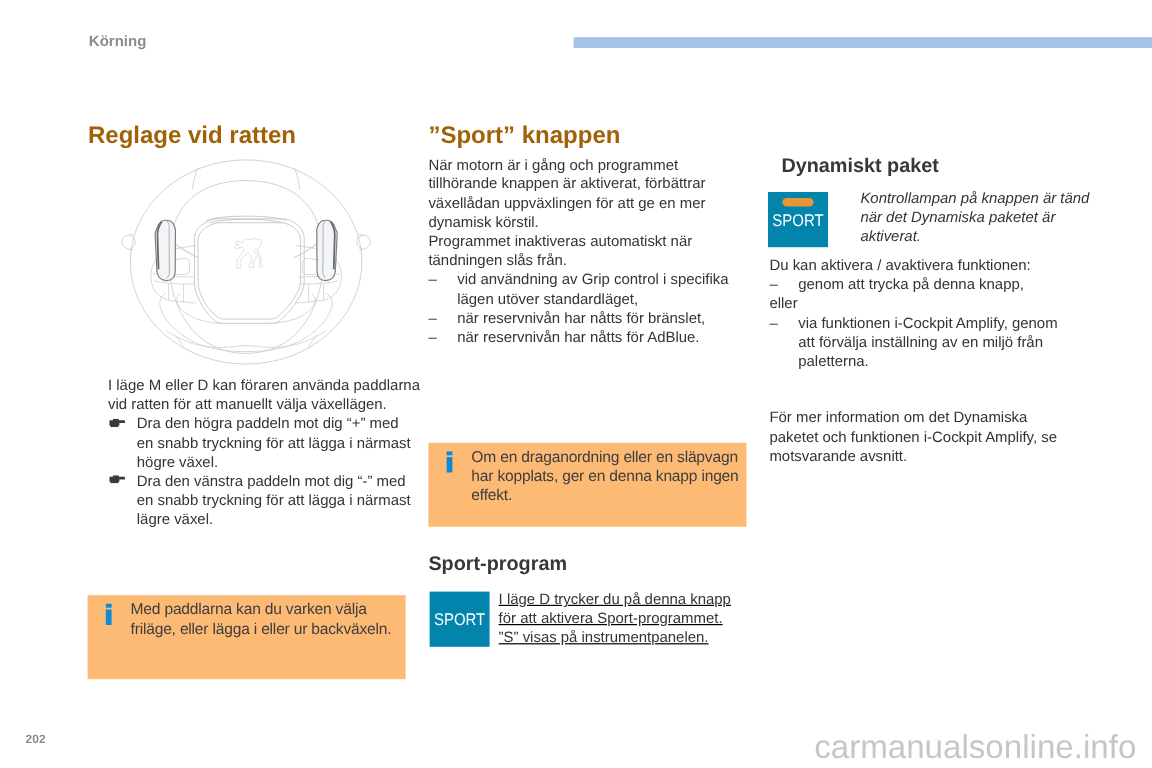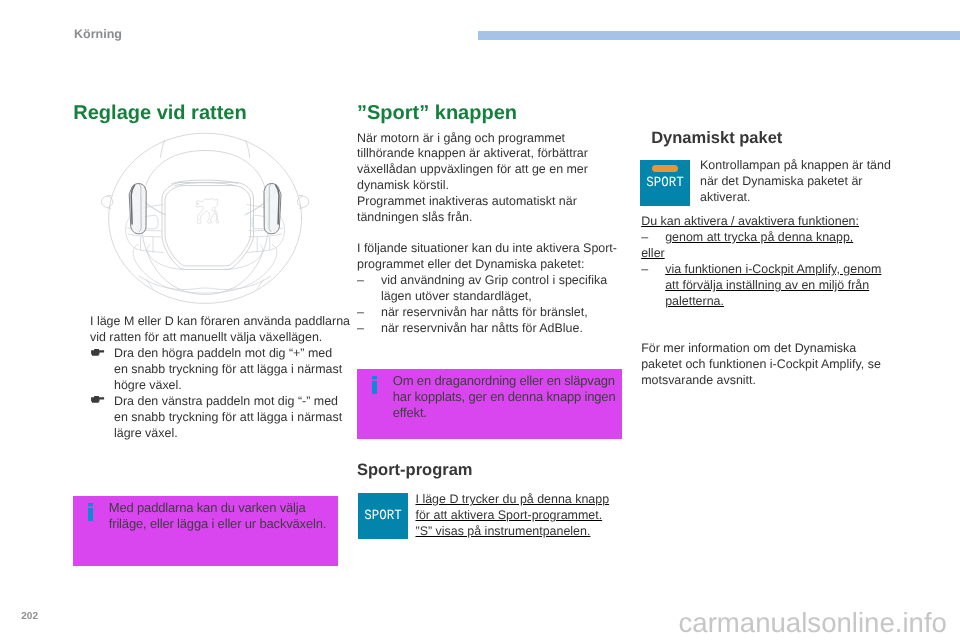--- a/index.html
+++ b/index.html
@@ -17,21 +17,21 @@
   
   .hdr-label{
     position:absolute;left:74px;top:27px;
     font-size:12.5px;font-weight:700;color:#8a8c8f;line-height:14px;white-space:nowrap;
   }
   .hdr-rule{position:absolute;left:478px;top:31px;width:482px;height:9px;background:#a4c3e6;}
 
   
   .blk{position:absolute;width:263px;}
   .h2{
-    font-size:20px;font-weight:700;color:#15803d;
+    font-size:20px;font-weight:700;color:#a16207;
     margin:0;line-height:21px;letter-spacing:0px;white-space:nowrap;
   }
   .h3{
     font-size:16.5px;font-weight:700;color:#383738;
     margin:0;line-height:17px;letter-spacing:0px;white-space:nowrap;
   }
   .bd{
     font-size:12.45px;line-height:15.95px;color:#353435;margin:0;
     font-weight:400;letter-spacing:0px;
   }
@@ -45,32 +45,32 @@
   ul.lst{list-style:none;margin:0;padding:0;}
   ul.lst li{
     position:relative;padding-left:24px;width:231px;
     font-size:12.45px;line-height:15.95px;color:#353435;letter-spacing:0px;
   }
   ul.lst.dash li .mk{position:absolute;left:0px;top:0px;}
   ul.lst.hand li .mk{position:absolute;left:1.1px;top:2.6px;width:14px;height:7px;}
   ul.lst.hand li .mk svg{display:block;width:14px;height:7px;}
 
   
-  .info{position:absolute;background:#d946ef;}
+  .info{position:absolute;background:#fdba74;}
   .info .i-icon{
     position:absolute;left:14.9px;top:7.1px;width:5.6px;height:17.9px;
   }
   .info .i-icon svg{display:block;width:5.6px;height:17.9px;}
   .info .txt{
     position:absolute;left:35.8px;top:4.0px;width:230px;
     font-size:13px;line-height:15.95px;color:#3e3e3e;letter-spacing:-0.17px;
   }
 
   
-  .badge{position:absolute;width:50px;height:46px;background:#0284ac;font-family:Liberation Mono, monospace;}
+  .badge{position:absolute;width:50px;height:46px;background:#0284ac;}
   .badge .pill{position:absolute;left:12.3px;top:5.2px;width:26px;height:7px;border-radius:3.5px;background:#e89537;}
   .badge .lbl{
     position:absolute;left:0;right:0;text-align:center;
     color:#ffffff;font-size:14.1px;line-height:14px;letter-spacing:0px;font-weight:400;
     transform:scaleX(0.885);
   }
 
   
   .pageno{position:absolute;left:21.3px;top:609px;font-size:10px;font-weight:700;color:#8b8d90;line-height:16px;}
   .wm{position:absolute;left:678.5px;top:608px;font-size:27.6px;color:#c6c6c6;line-height:30px;letter-spacing:0px;font-weight:400;}
@@ -194,21 +194,20 @@
     <div class="txt">Med paddlarna kan du varken välja friläge, eller lägga i eller ur backväxeln.</div>
   </div>
 
   <div class="blk" style="left:357px;top:102.5px;">
     <div class="h2">”Sport” knappen</div>
   </div>
 
   <div class="blk" style="left:357px;top:130.5px;">
     <p class="bd">När motorn är i gång och programmet tillhörande knappen är aktiverat, förbättrar växellådan uppväxlingen för att ge en mer dynamisk körstil.</p>
     <p class="bd">Programmet inaktiveras automatiskt när tändningen slås från.</p>
-    <p class="bd nb">I följande situationer kan du inte aktivera Sport-programmet eller det Dynamiska paketet:</p>
     <ul class="lst dash">
       <li><span class="mk">–</span><span>vid användning av Grip control i specifika lägen utöver standardläget,</span></li>
       <li><span class="mk">–</span><span>när reservnivån har nåtts för bränslet,</span></li>
       <li><span class="mk">–</span><span>när reservnivån har nåtts för AdBlue.</span></li>
     </ul>
   </div>
 
   <div class="info" style="left:357px;top:369px;width:265px;height:70px;">
     <div class="i-icon">
         <svg viewBox="0 0 5.6 17.9" xmlns="http://www.w3.org/2000/svg">
@@ -233,25 +232,25 @@
 
   <div class="blk" style="left:641.2px;top:130px;margin-left:10px;">
     <div class="h3">Dynamiskt paket</div>
   </div>
 
   <div class="badge" style="left:640px;top:160px;">
     <div class="pill"></div>
     <div class="lbl" style="top:16.4px;">SPORT</div>
   </div>
 
-  <div class="blk" style="left:700px;top:158.2px;width:200px;">
+  <div class="blk" style="left:717px;top:158.2px;width:200px;font-style:italic;">
     <p class="bd">Kontrollampan på knappen är tänd när det Dynamiska paketet är aktiverat.</p>
   </div>
 
-  <div class="blk" style="left:641.2px;top:214.2px;text-decoration:underline;">
+  <div class="blk" style="left:641.2px;top:214.2px;">
     <p class="bd">Du kan aktivera / avaktivera funktionen:</p>
     <ul class="lst dash">
       <li><span class="mk">–</span><span>genom att trycka på denna knapp,</span></li>
     </ul>
     <p class="bd">eller</p>
     <ul class="lst dash">
       <li><span class="mk">–</span><span>via funktionen i-Cockpit Amplify, genom att förvälja inställning av en miljö från paletterna.</span></li>
     </ul>
   </div>
 

